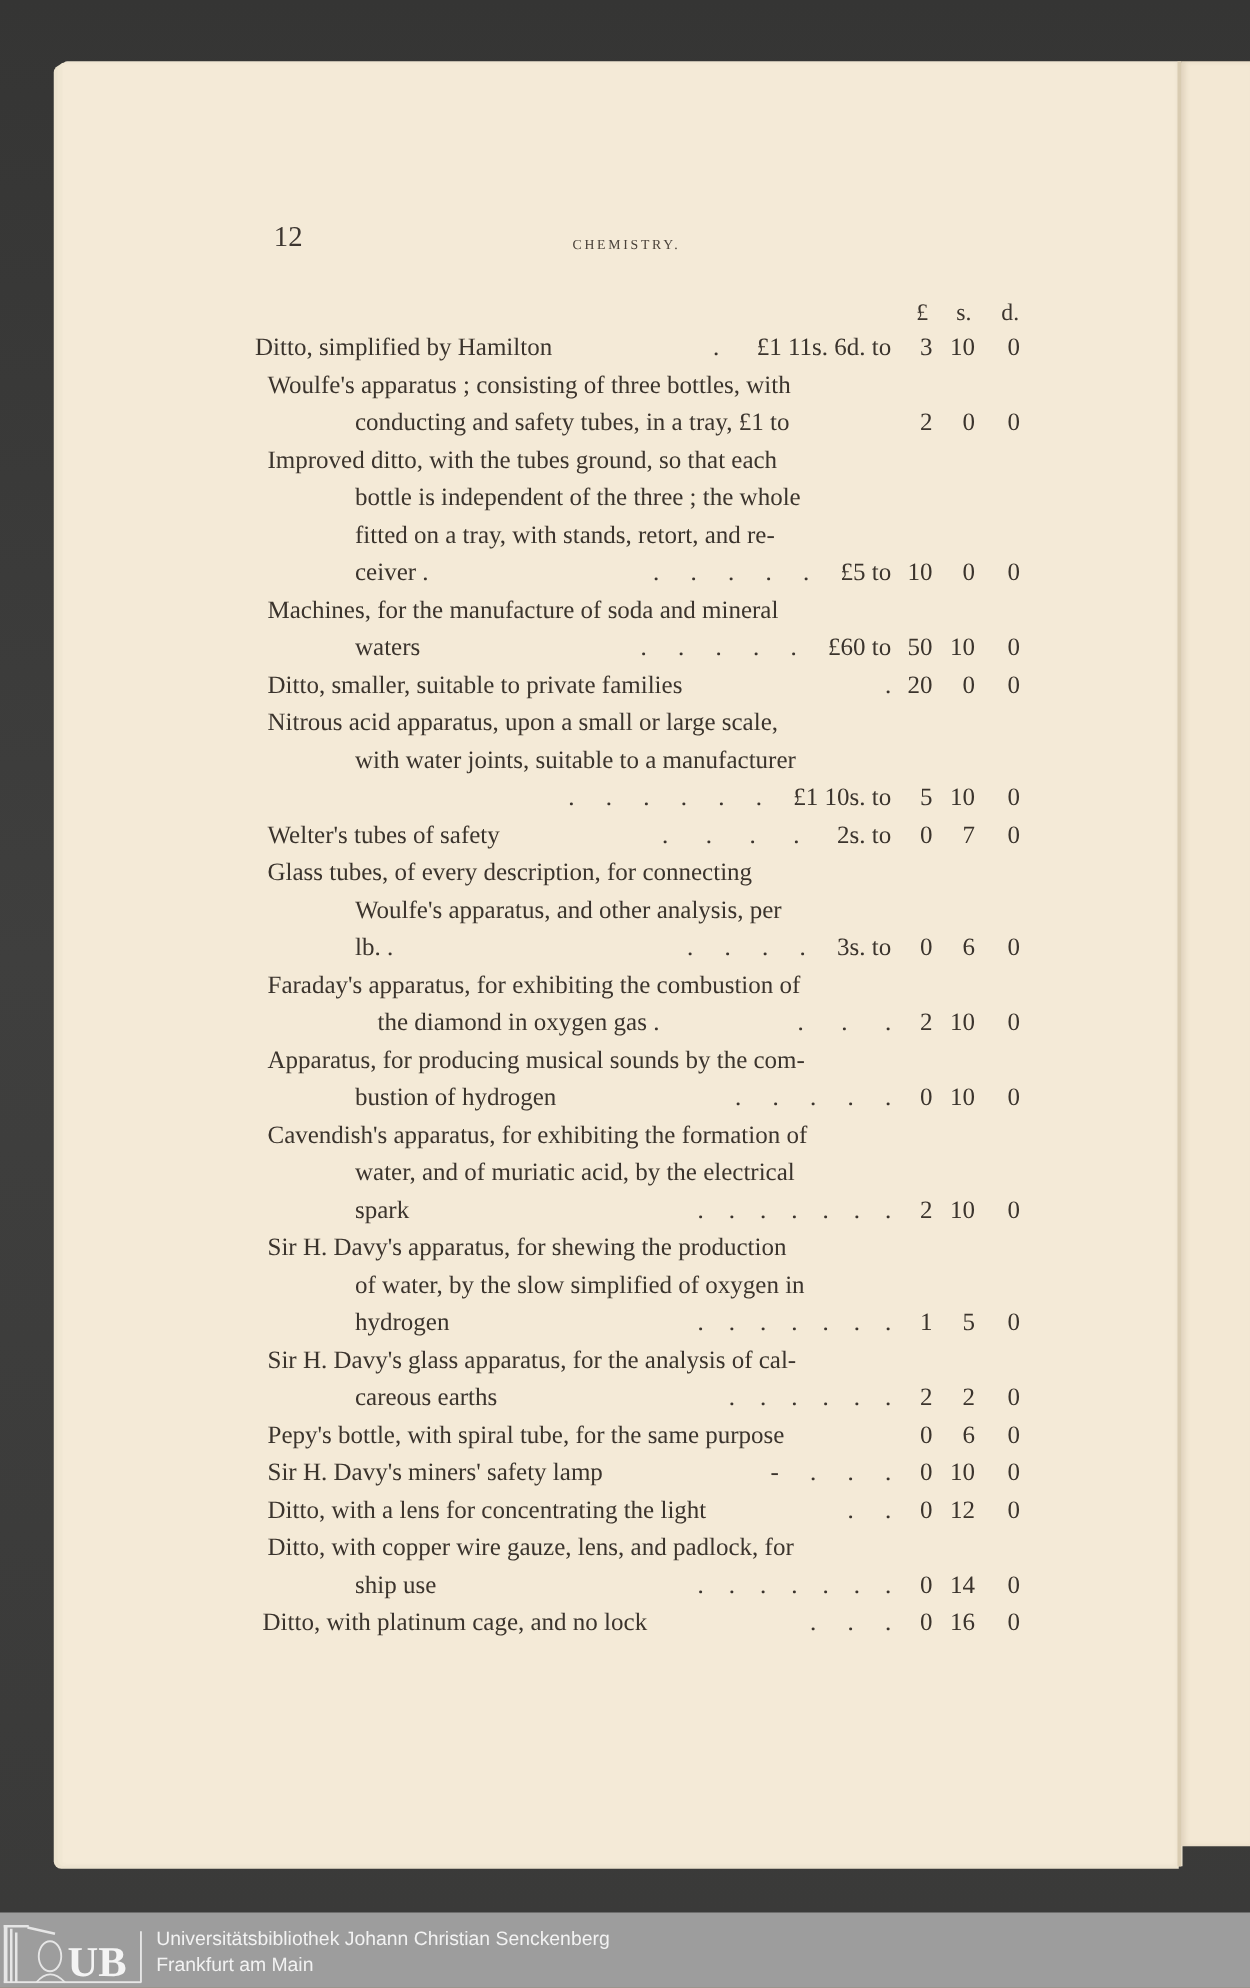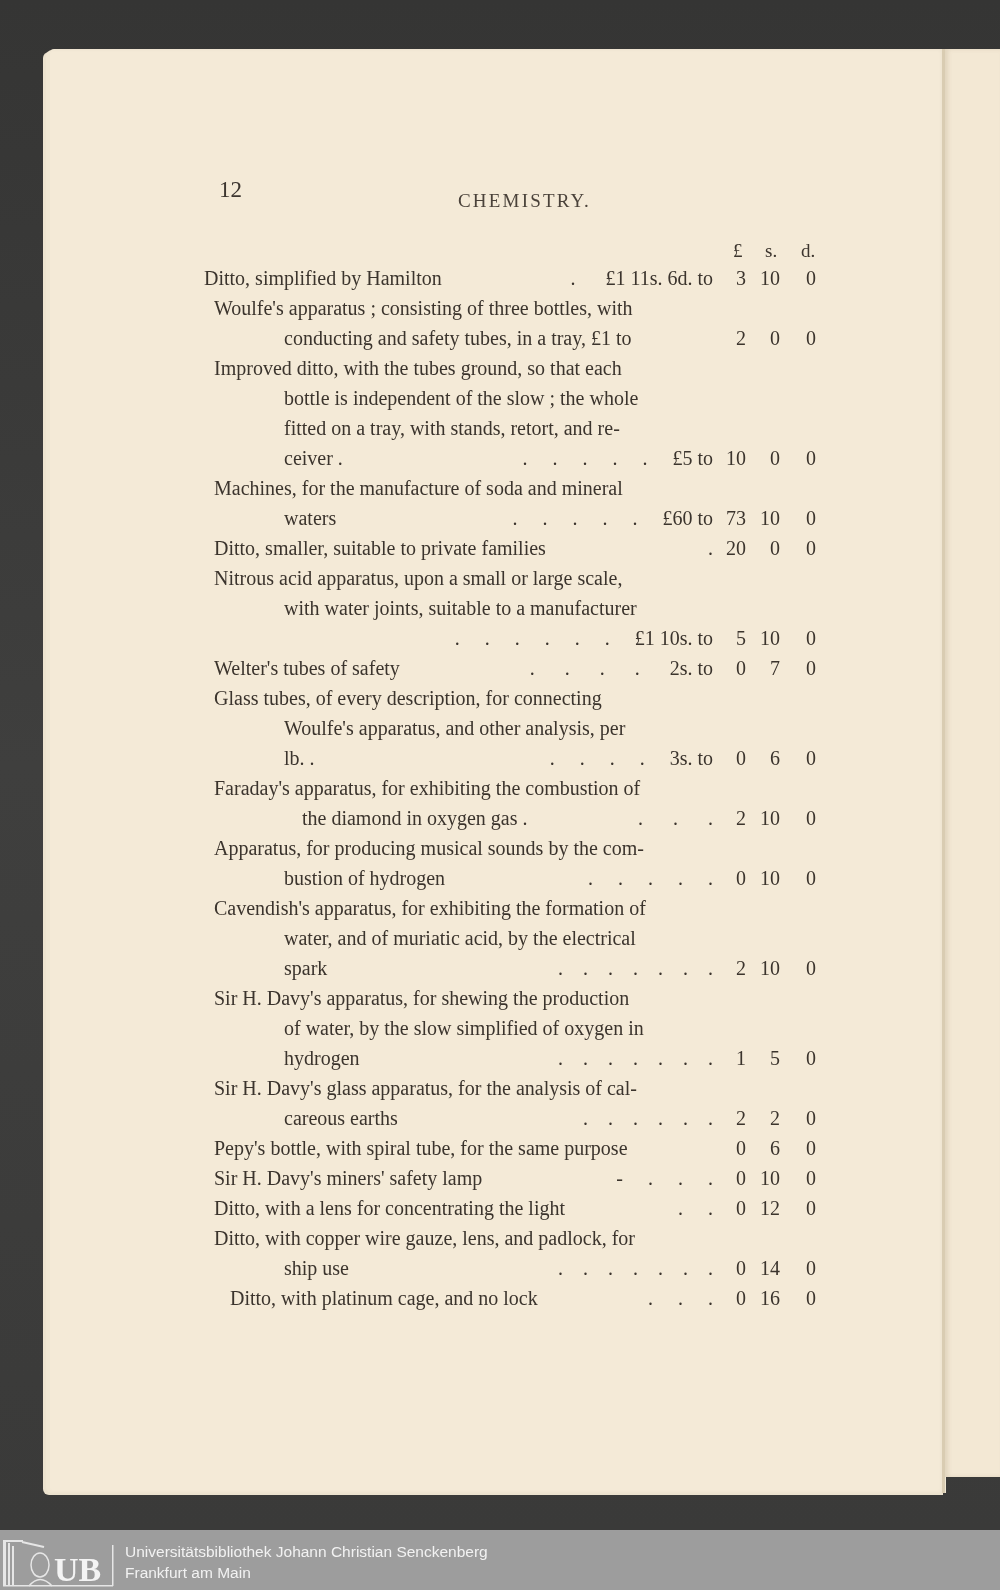--- a/index.html
+++ b/index.html
@@ -29,21 +29,21 @@
   }
   .gutter {
     position: absolute; left: 942px; top: 49px; width: 3px; height: 1444px;
     background: #d9ccb2;
   }
   .text-layer { position: absolute; left: 0; top: 0; width: 1000px; height: 1500px; color: #3a332c; }
   .page-number {
     position: absolute; left: 219px; top: 177px; font-size: 23px; color: #3d3630;
   }
   .running-head {
-    position: absolute; left: 458px; top: 190px; font-size: 19px; letter-spacing: 2.2px; color: #4a423a;
+    position: absolute; left: 458px; top: 190px; font-size: 11px; letter-spacing: 2.2px; color: #4a423a;
   }
   .col-head {
     position: absolute; top: 240px; font-size: 19px; color: #3d362f;
   }
   .line {
     position: absolute; font-size: 20px; white-space: nowrap; line-height: 24px; color: #3b342d;
   }
   .main-text { position: absolute; }
   .lead { position: absolute; right: 287px; text-align: right; }
   .amt { position: absolute; text-align: right; }
@@ -93,39 +93,39 @@
       <div class="line" style="top: 326px; left: 0px; width: 1000px;">
         <span class="main-text" style="left: 284px;">conducting and safety tubes, in a tray, £1 to</span>
         <span class="amt" style="right: 254px;">2</span>
         <span class="amt" style="right: 220px;">0</span>
         <span class="amt" style="right: 184px;">0</span>
       </div>
       <div class="line" style="top: 356px; left: 0px; width: 1000px;">
         <span class="main-text" style="left: 214px;">Improved ditto, with the tubes ground, so that each</span>
       </div>
       <div class="line" style="top: 386px; left: 0px; width: 1000px;">
-        <span class="main-text" style="left: 284px;">bottle is independent of the slow ; the whole</span>
+        <span class="main-text" style="left: 284px;">bottle is independent of the three ; the whole</span>
       </div>
       <div class="line" style="top: 416px; left: 0px; width: 1000px;">
         <span class="main-text" style="left: 284px;">fitted on a tray, with stands, retort, and re-</span>
       </div>
       <div class="line" style="top: 446px; left: 0px; width: 1000px;">
         <span class="main-text" style="left: 284px;">ceiver .</span>
         <span class="lead" style="white-space: pre;">.     .     .     .     .     £5 to</span>
         <span class="amt" style="right: 254px;">10</span>
         <span class="amt" style="right: 220px;">0</span>
         <span class="amt" style="right: 184px;">0</span>
       </div>
       <div class="line" style="top: 476px; left: 0px; width: 1000px;">
         <span class="main-text" style="left: 214px;">Machines, for the manufacture of soda and mineral</span>
       </div>
       <div class="line" style="top: 506px; left: 0px; width: 1000px;">
         <span class="main-text" style="left: 284px;">waters</span>
         <span class="lead" style="white-space: pre;">.     .     .     .     .     £60 to</span>
-        <span class="amt" style="right: 254px;">73</span>
+        <span class="amt" style="right: 254px;">50</span>
         <span class="amt" style="right: 220px;">10</span>
         <span class="amt" style="right: 184px;">0</span>
       </div>
       <div class="line" style="top: 536px; left: 0px; width: 1000px;">
         <span class="main-text" style="left: 214px;">Ditto, smaller, suitable to private families</span>
         <span class="lead" style="white-space: pre;">.</span>
         <span class="amt" style="right: 254px;">20</span>
         <span class="amt" style="right: 220px;">0</span>
         <span class="amt" style="right: 184px;">0</span>
       </div>
@@ -242,21 +242,21 @@
         <span class="main-text" style="left: 214px;">Ditto, with copper wire gauze, lens, and padlock, for</span>
       </div>
       <div class="line" style="top: 1256px; left: 0px; width: 1000px;">
         <span class="main-text" style="left: 284px;">ship use</span>
         <span class="lead" style="white-space: pre;">.    .    .    .    .    .    .</span>
         <span class="amt" style="right: 254px;">0</span>
         <span class="amt" style="right: 220px;">14</span>
         <span class="amt" style="right: 184px;">0</span>
       </div>
       <div class="line" style="top: 1286px; left: 0px; width: 1000px;">
-        <span class="main-text" style="left: 230px;">Ditto, with platinum cage, and no lock</span>
+        <span class="main-text" style="left: 210px;">Ditto, with platinum cage, and no lock</span>
         <span class="lead" style="white-space: pre;">.     .     .</span>
         <span class="amt" style="right: 254px;">0</span>
         <span class="amt" style="right: 220px;">16</span>
         <span class="amt" style="right: 184px;">0</span>
       </div>
     </div>
 </div>
 
 <div class="footer-bar"></div>
 <svg class="footer-logo" viewBox="0 0 112 49">

